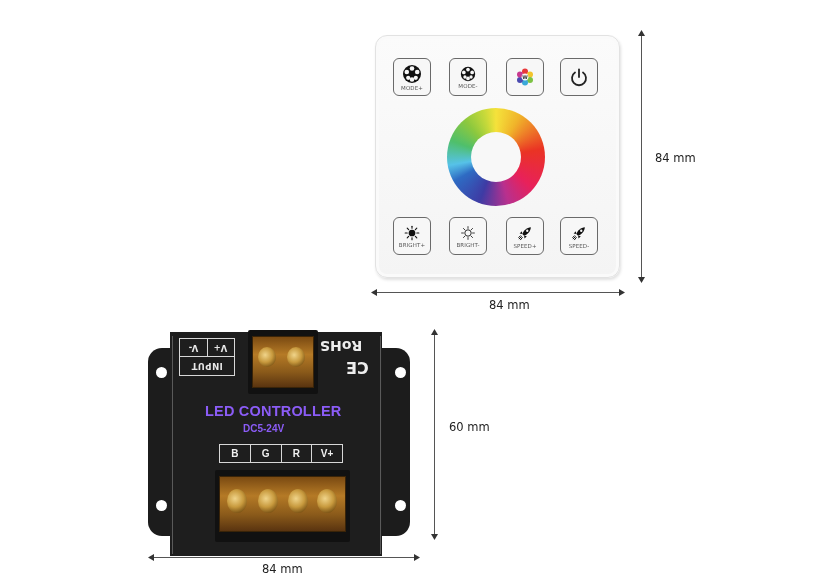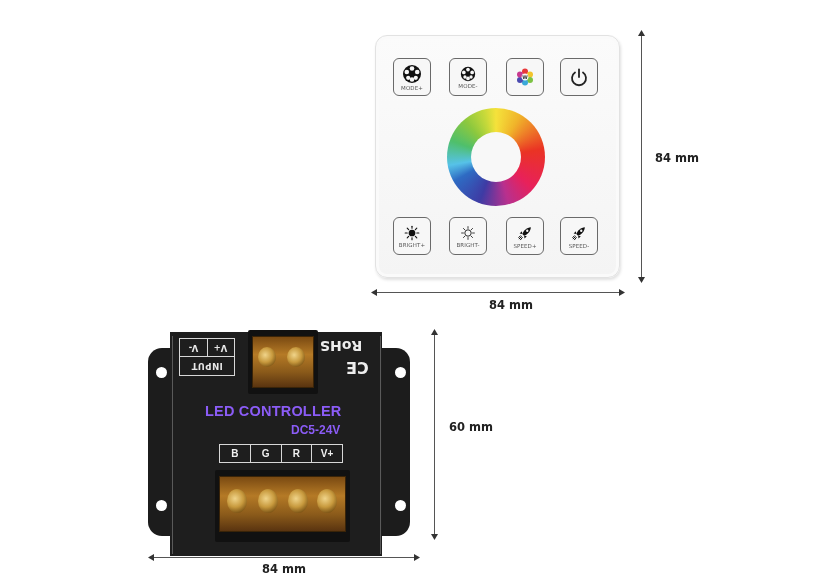--- a/index.html
+++ b/index.html
@@ -28,21 +28,21 @@
   }
   .wheel-hole {
     position: absolute; left: 471px; top: 132px; width: 50px; height: 50px; border-radius: 50%;
     background: #f8f8f8;
   }
 
   
   .dim-v { position: absolute; width: 1px; background: #555; }
   .dim-h { position: absolute; height: 1px; background: #555; }
   .arrow { position: absolute; width: 0; height: 0; }
-  .dim-text { position: absolute; font-size: 11.5px; font-weight: bold; color: #222; white-space: nowrap; font-family: "DejaVu Sans", sans-serif; }
+  .dim-text { position: absolute; font-size: 11.5px; font-weight: normal; color: #222; white-space: nowrap; font-family: "DejaVu Sans", sans-serif; }
 
   
   .ctrl-body {
     position: absolute; left: 170px; top: 332px; width: 212px; height: 224px;
     background: #1e1e1e;
   }
   .ctrl-ear {
     position: absolute; background: #1c1c1c; border-radius: 14px;
   }
   .ctrl-hole { position: absolute; width: 11px; height: 11px; border-radius: 50%; background: #fff; }
@@ -233,21 +233,21 @@
 
 <div class="terminal-top"></div>
 <div class="terminal-amber" style="left:252px;top:336px;width:62px;height:52px;"></div>
 <div class="screw" style="left:258px;top:347px;width:18px;height:20px;"></div>
 <div class="screw" style="left:287px;top:347px;width:18px;height:20px;"></div>
 
 <div class="rohs" style="left:320px;top:338px;font-size:14px;">RoHS</div>
 <div class="rohs" style="left:346px;top:358px;font-size:16px;">CE</div>
 
 <div class="label-main" style="left:205px;top:403px;font-size:14.5px;letter-spacing:0.2px;">LED CONTROLLER</div>
-<div class="label-main" style="left:243px;top:423px;font-size:12px;margin-left:48px;">DC5-24V</div>
+<div class="label-main" style="left:243px;top:423px;font-size:10px;">DC5-24V</div>
 
 <div class="bgr-box">
   <div class="bgr-cell">B</div>
   <div class="bgr-cell">G</div>
   <div class="bgr-cell">R</div>
   <div class="bgr-cell">V+</div>
 </div>
 
 <div class="terminal-bot"></div>
 <div class="terminal-amber" style="left:219px;top:476px;width:127px;height:56px;"></div>

